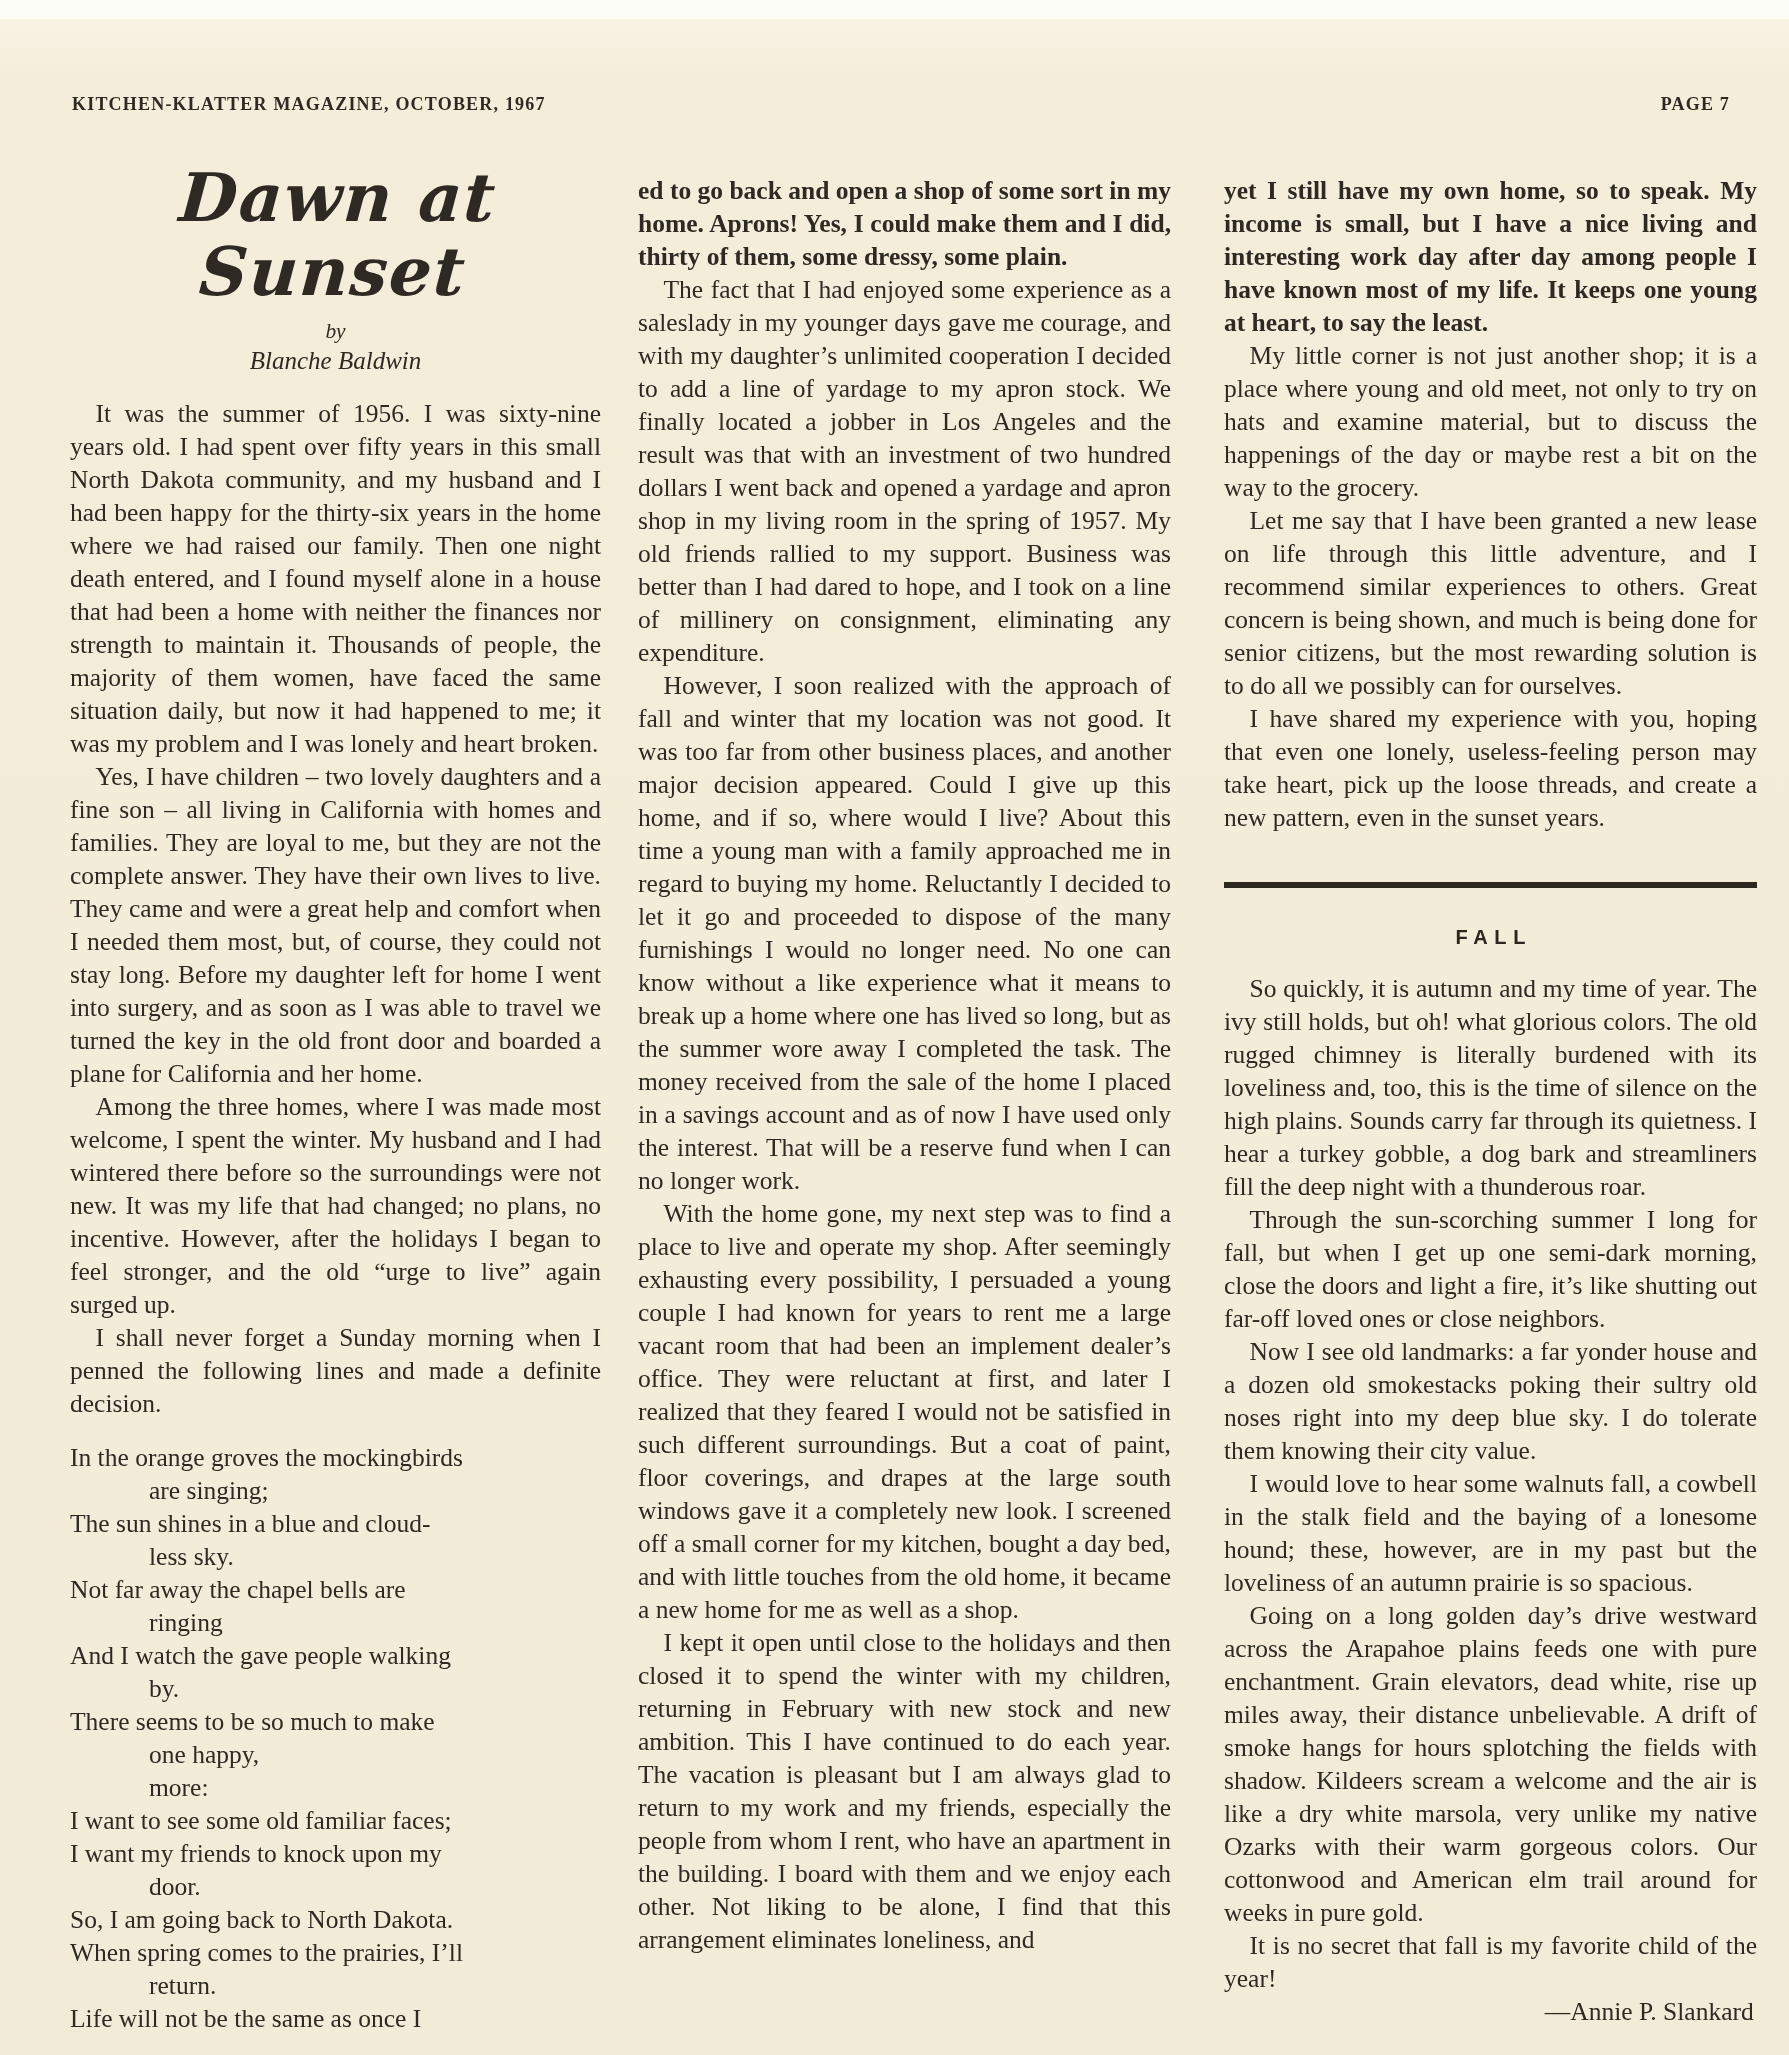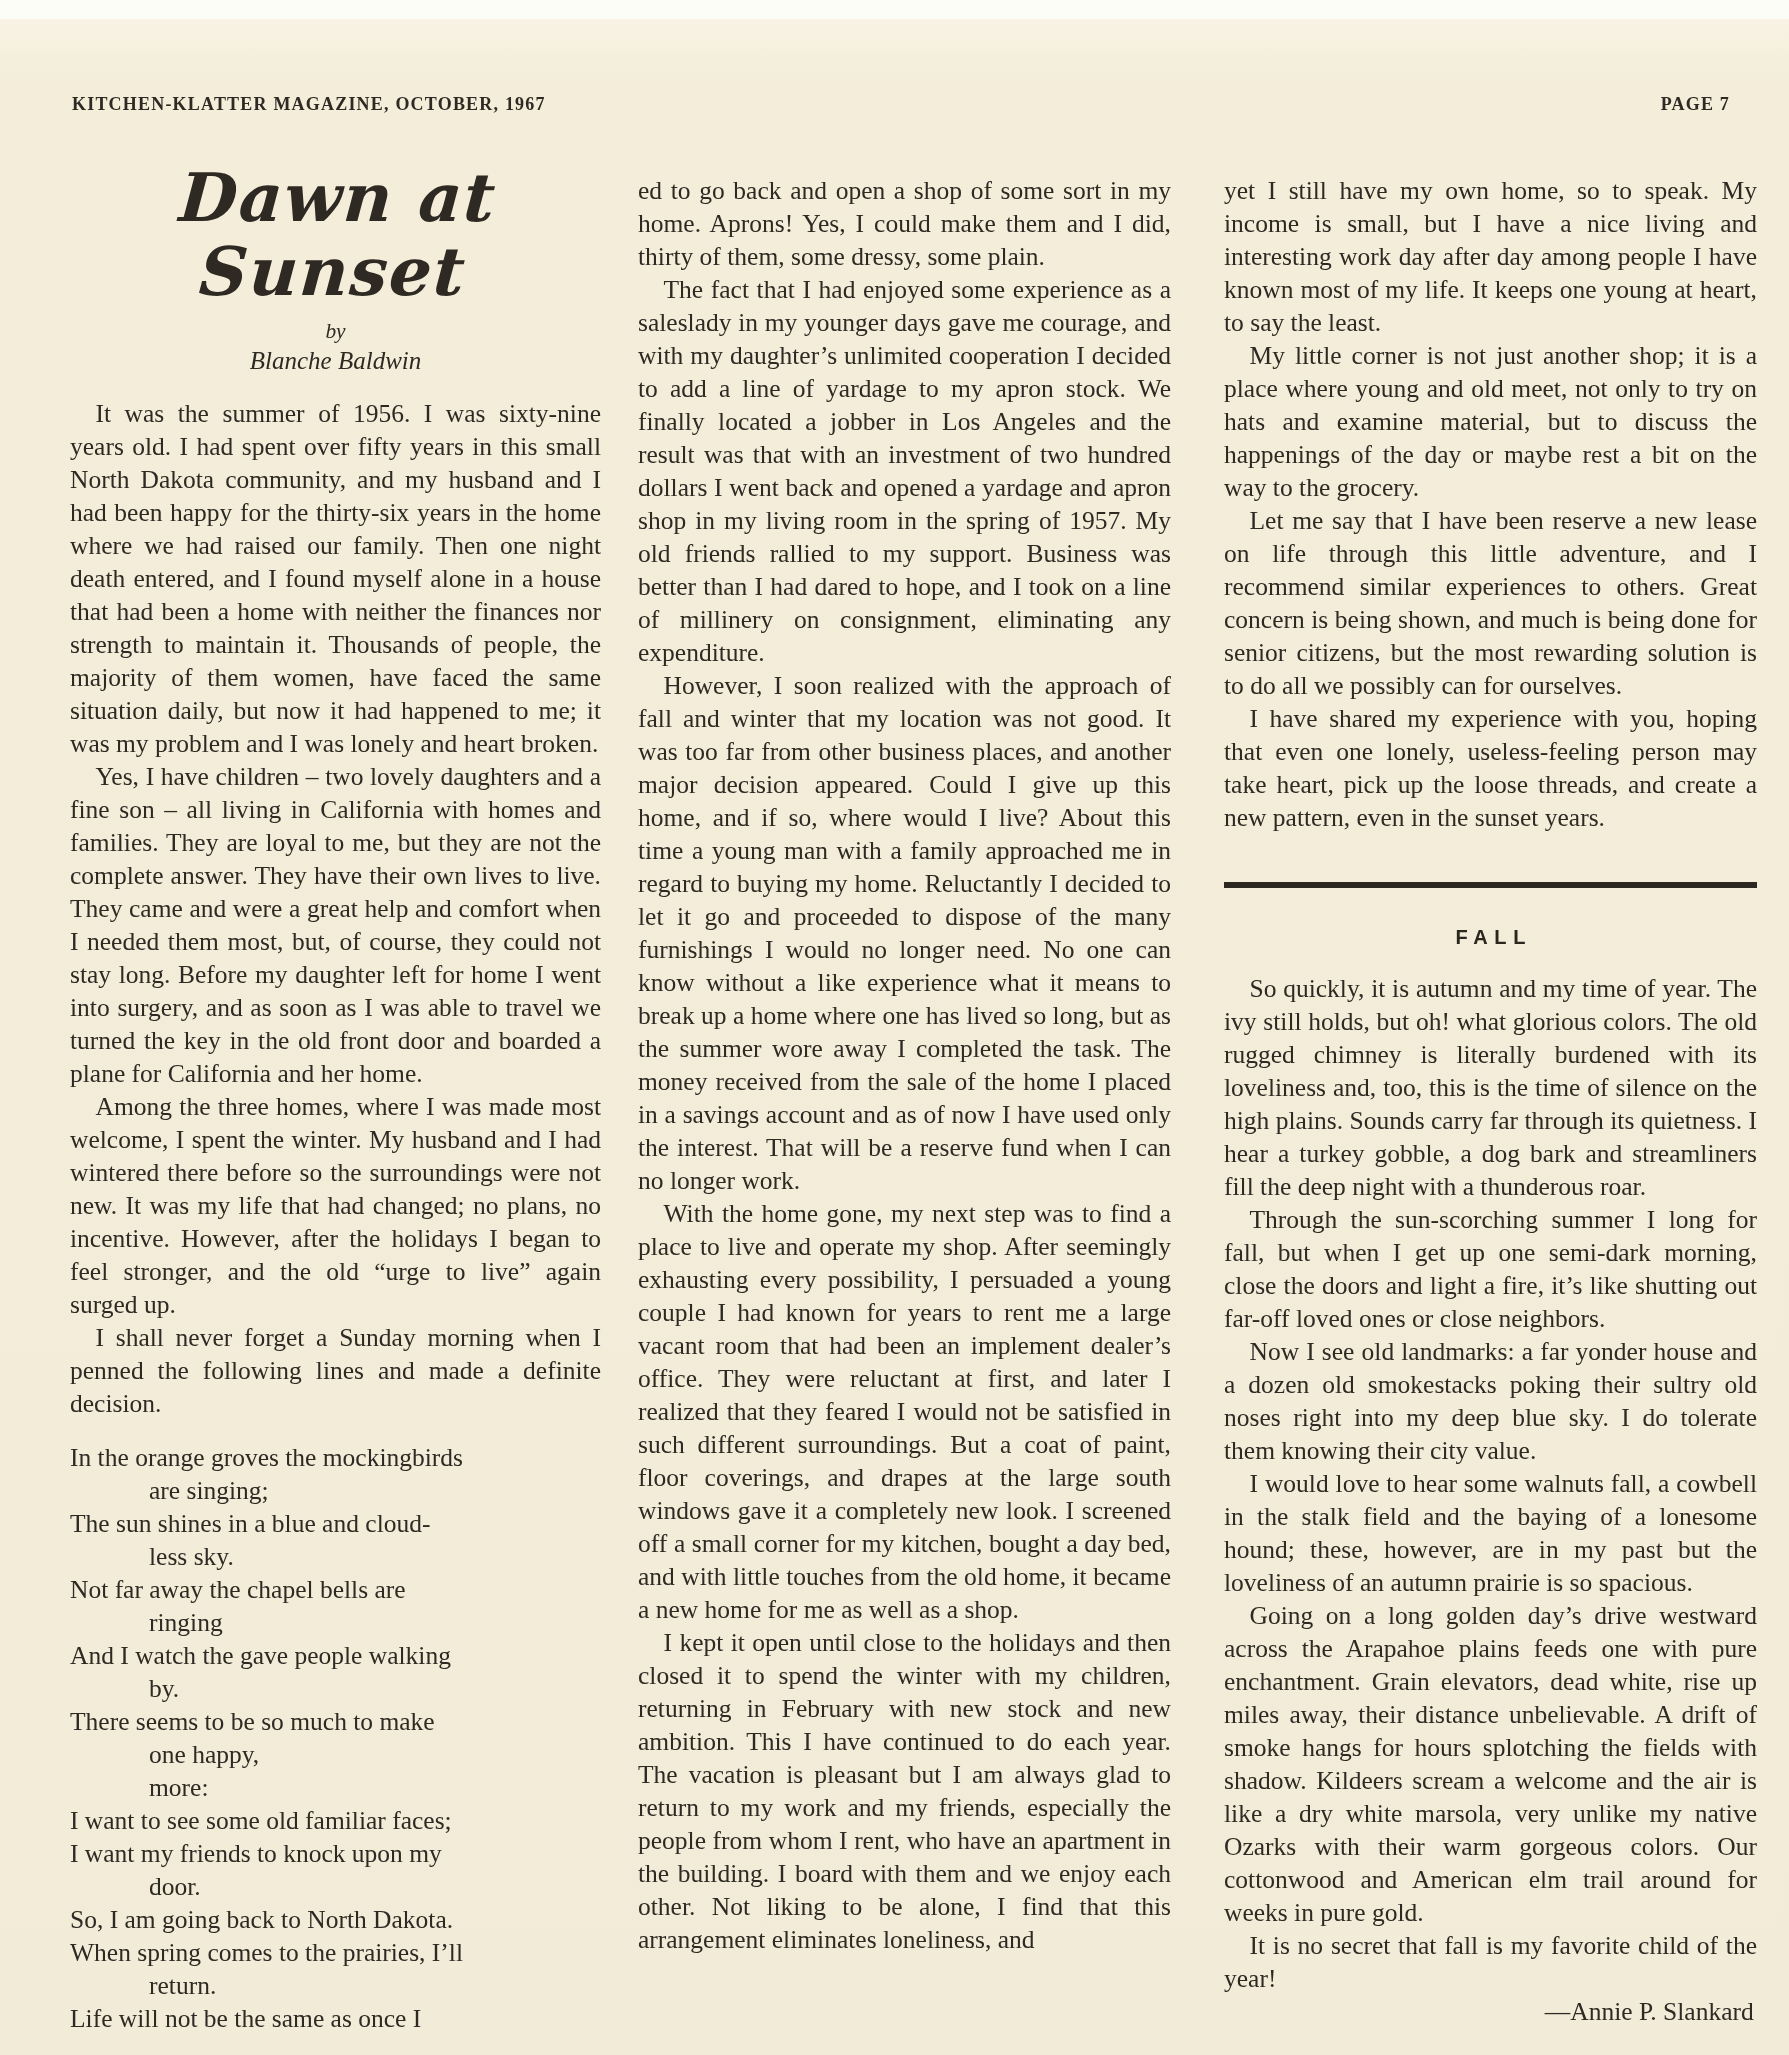--- a/index.html
+++ b/index.html
@@ -32,21 +32,21 @@
 
   .title {
     text-align:center; font-family:"DejaVu Serif", serif; font-style:italic; font-weight:bold;
     font-size:67px; line-height:1.1; letter-spacing:1.6px; margin:0; text-indent:0;
     transform:skewX(-4deg);
   }
   .by     { text-align:center; font-style:italic; font-size:21.4px; line-height:25.5px; margin:10.7px 0 1.6px; }
   .author { text-align:center; font-style:italic; font-size:25px; line-height:30px; margin:0 0 20.6px; }
 
   .paras p, .col p { margin:0; text-indent:25.5px; }
-  .paras p.flush, .col p.flush { text-indent:0; }
+  .paras p.flush, .col p.flush { text-indent:0;font-weight:bold; }
 
   .poem { margin:21.4px 0 25px; }
   .poem .poem-line { text-align:left; text-indent:0; margin:0; }
   .poem .cont { padding-left:79px; }
 
   .divider { height:5.8px; background:#2c2820; margin:48px 0 0; border:none; }
   .fall-heading {
     text-align:center; font-family:"Liberation Sans", sans-serif; font-weight:bold;
     font-size:20px; line-height:26px; letter-spacing:6.6px; text-indent:6.6px; margin:36px 0 22px;
     color:#2b271f;
@@ -102,21 +102,21 @@
       <p class="">The fact that I had enjoyed some experience as a saleslady in my younger days gave me courage, and with my daughter’s unlimited cooperation I decided to add a line of yardage to my apron stock. We finally located a jobber in Los Angeles and the result was that with an investment of two hundred dollars I went back and opened a yardage and apron shop in my living room in the spring of 1957. My old friends rallied to my support. Business was better than I had dared to hope, and I took on a line of millinery on consignment, eliminating any expenditure.</p>
       <p class="">However, I soon realized with the approach of fall and winter that my location was not good. It was too far from other business places, and another major decision appeared. Could I give up this home, and if so, where would I live? About this time a young man with a family approached me in regard to buying my home. Reluctantly I decided to let it go and proceeded to dispose of the many furnishings I would no longer need. No one can know without a like experience what it means to break up a home where one has lived so long, but as the summer wore away I completed the task. The money received from the sale of the home I placed in a savings account and as of now I have used only the interest. That will be a reserve fund when I can no longer work.</p>
       <p class="">With the home gone, my next step was to find a place to live and operate my shop. After seemingly exhausting every possibility, I persuaded a young couple I had known for years to rent me a large vacant room that had been an implement dealer’s office. They were reluctant at first, and later I realized that they feared I would not be satisfied in such different surroundings. But a coat of paint, floor coverings, and drapes at the large south windows gave it a completely new look. I screened off a small corner for my kitchen, bought a day bed, and with little touches from the old home, it became a new home for me as well as a shop.</p>
       <p class="">I kept it open until close to the holidays and then closed it to spend the winter with my children, returning in February with new stock and new ambition. This I have continued to do each year. The vacation is pleasant but I am always glad to return to my work and my friends, especially the people from whom I rent, who have an apartment in the building. I board with them and we enjoy each other. Not liking to be alone, I find that this arrangement eliminates loneliness, and</p>
     </div>
 
   <div class="col col3">
     <div class="paras">
         <p class="flush">yet I still have my own home, so to speak. My income is small, but I have a nice living and interesting work day after day among people I have known most of my life. It keeps one young at heart, to say the least.</p>
         <p class="">My little corner is not just another shop; it is a place where young and old meet, not only to try on hats and examine material, but to discuss the happenings of the day or maybe rest a bit on the way to the grocery.</p>
-        <p class="">Let me say that I have been reserve a new lease on life through this little adventure, and I recommend similar experiences to others. Great concern is being shown, and much is being done for senior citizens, but the most rewarding solution is to do all we possibly can for ourselves.</p>
+        <p class="">Let me say that I have been granted a new lease on life through this little adventure, and I recommend similar experiences to others. Great concern is being shown, and much is being done for senior citizens, but the most rewarding solution is to do all we possibly can for ourselves.</p>
         <p class="">I have shared my experience with you, hoping that even one lonely, useless-feeling person may take heart, pick up the loose threads, and create a new pattern, even in the sunset years.</p>
       </div>
 
     <div class="divider"></div>
 
     <div class="fall-heading">FALL</div>
 
     <div class="paras">
         <p class="">So quickly, it is autumn and my time of year. The ivy still holds, but oh! what glorious colors. The old rugged chimney is literally burdened with its loveliness and, too, this is the time of silence on the high plains. Sounds carry far through its quietness. I hear a turkey gobble, a dog bark and streamliners fill the deep night with a thunderous roar.</p>
         <p class="">Through the sun-scorching summer I long for fall, but when I get up one semi-dark morning, close the doors and light a fire, it’s like shutting out far-off loved ones or close neighbors.</p>

